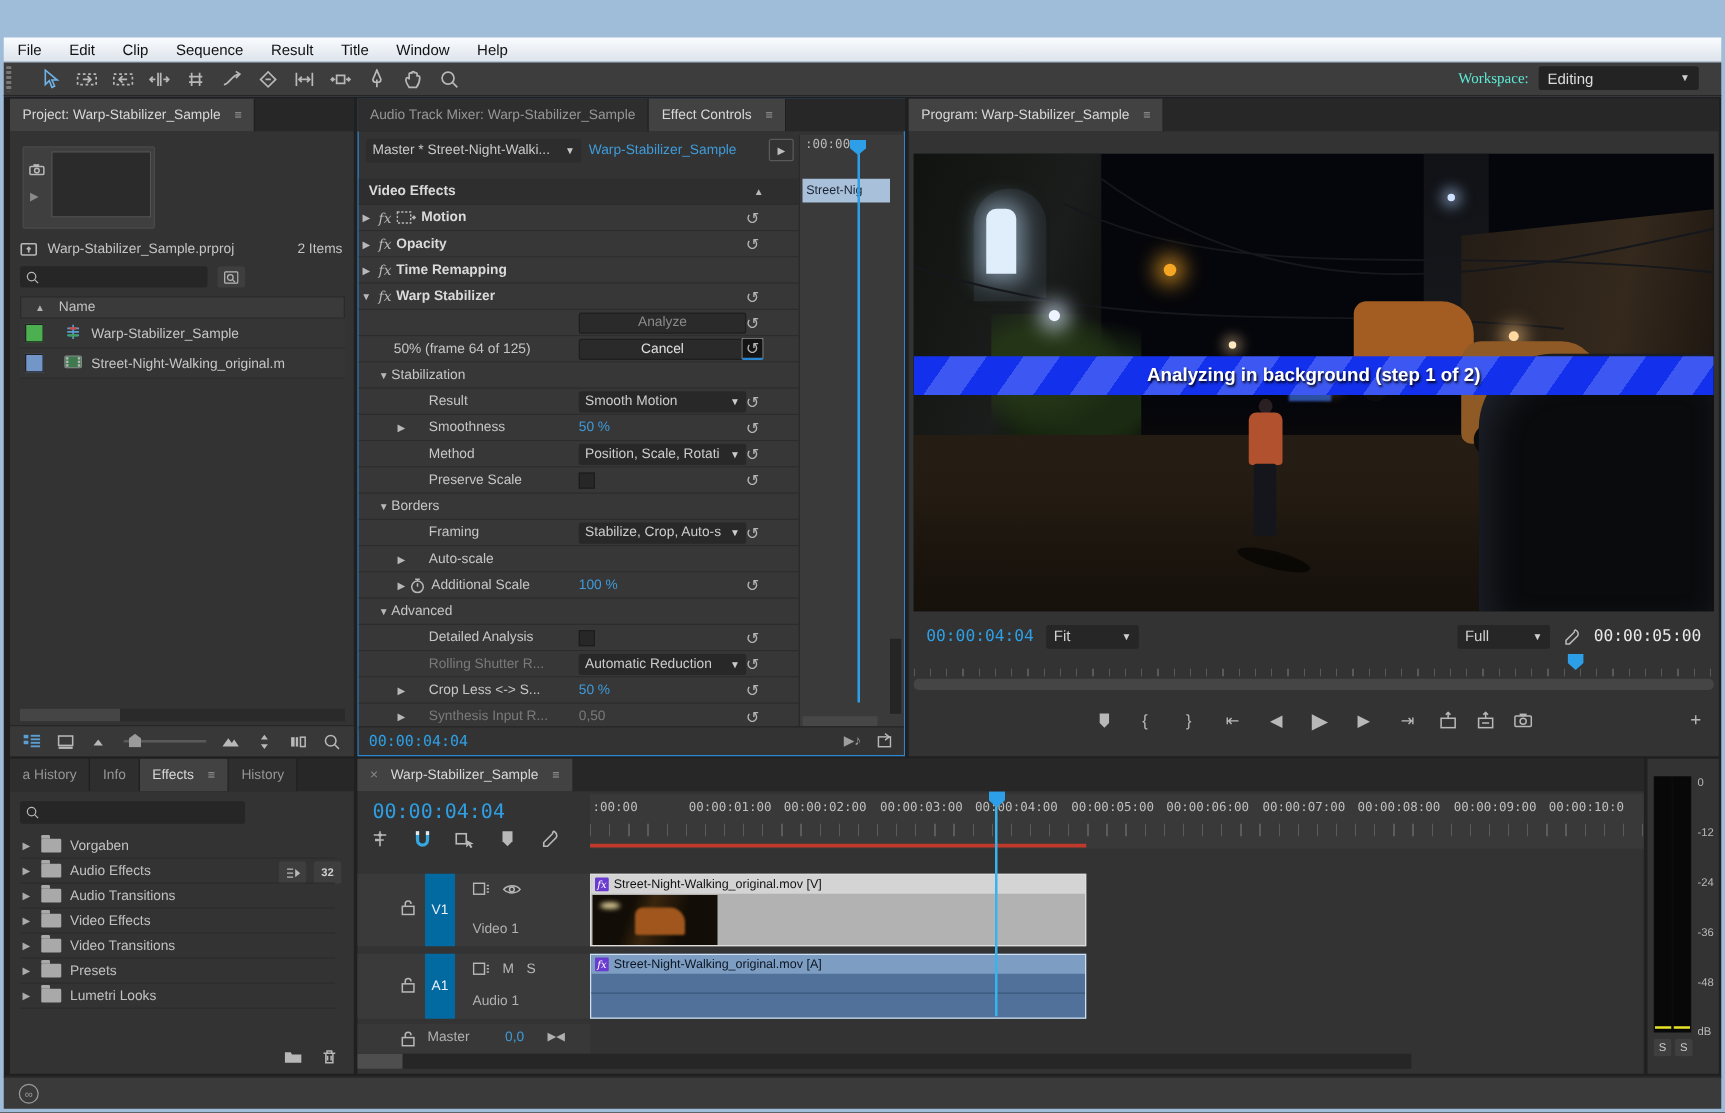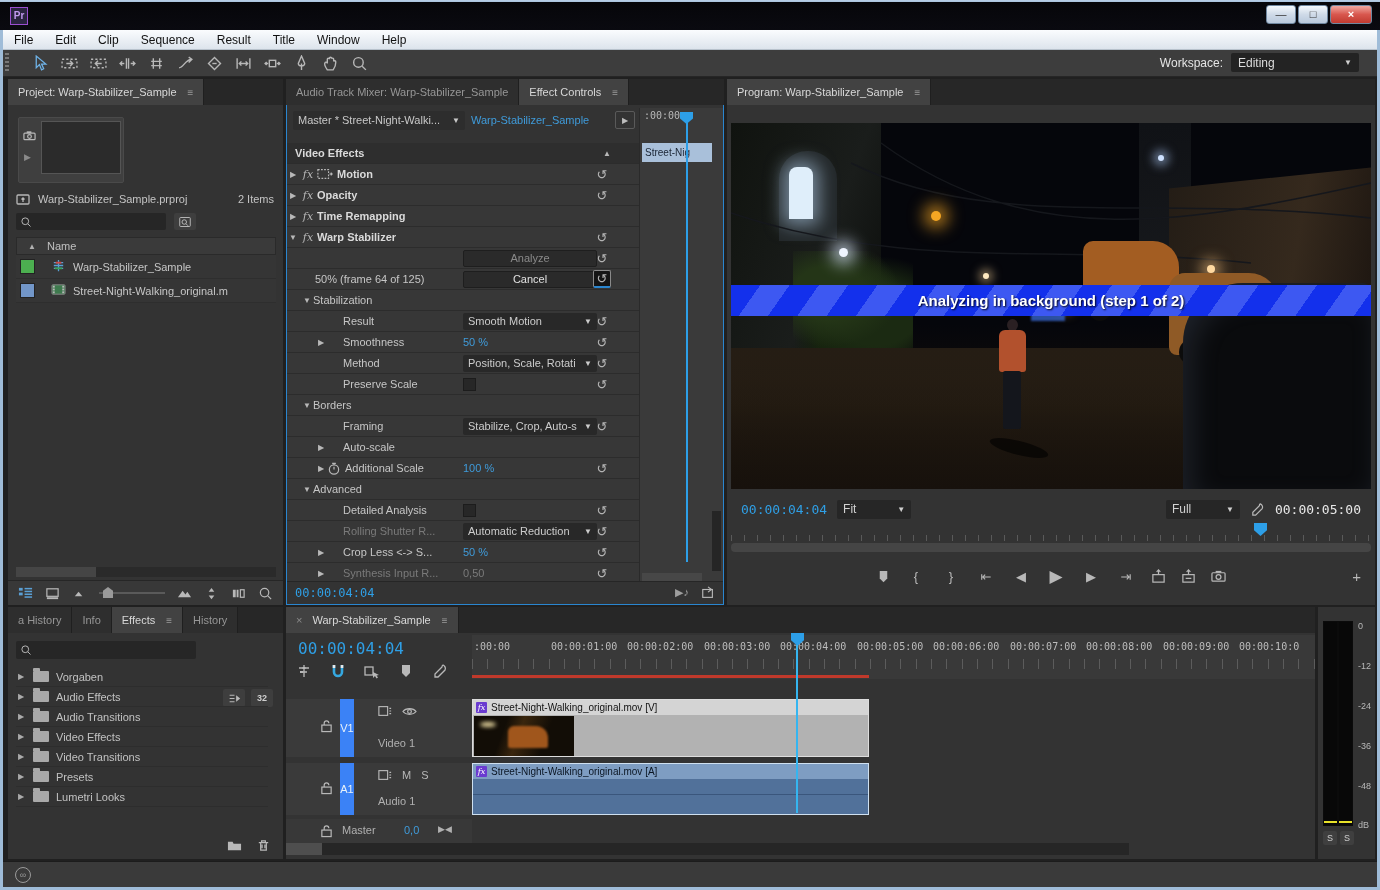--- a/index.html
+++ b/index.html
@@ -20,21 +20,21 @@
     background:linear-gradient(#fafcfe,#dde4ec); border-bottom:1px solid #b8c2cc; display:flex; align-items:center; gap:0; }
   .menu-item { color:#111; padding:0 11px; font-size:12px; height:20px; line-height:20px; }
 
   .toolbar { position:absolute; left:3px; top:50px; width:1374px; height:27px; background:#3d3d3d; border-bottom:1px solid #262626; }
   .tool-handle { position:absolute; left:2px; top:3px; width:4px; height:20px;
     background:repeating-linear-gradient(#777 0 2px, #3d3d3d 2px 4px); }
   .tools { position:absolute; left:26px; top:2px; display:flex; gap:6px; }
   .tool { width:23px; height:22px; display:flex; align-items:center; justify-content:center; }
   .tool svg { width:17px; height:17px; }
   .ws { position:absolute; right:18px; top:3px; display:flex; align-items:center; gap:8px; }
-  .ws-label { color:#e5e5e5; font-size:12px; }
+  .ws-label { color:#5eead4; font-size:12px;font-family:Liberation Serif, serif; }
   .ws-drop { width:128px; height:19px; background:#232323; border-radius:2px; color:#dcdcdc;
     display:flex; align-items:center; padding:0 7px; font-size:12px; }
   .ws-drop .caret { margin-left:auto; font-size:8px; color:#cfcfcf; }
 
   .workarea { position:absolute; left:3px; top:77px; width:1374px; height:784px; background:#202020; }
   .statusbar { position:absolute; left:3px; top:861px; width:1374px; height:26px; background:#3a3a3a; border-top:1px solid #1c1c1c; }
 
   
   .panel { position:absolute; background:#333; }
   .tabbar { height:26px; background:#272727; display:flex; }
@@ -198,21 +198,21 @@
   .tl-ruler { position:absolute; left:186px; top:28px; width:843px; height:44px; background:#393939; overflow:hidden; }
   .tl-ruler .rlabel { position:absolute; top:6px; color:#bdbdbd; font-size:10px; font-family:"DejaVu Sans Mono", monospace; white-space:nowrap; }
   .tl-ticks { position:absolute; left:0; top:24px; width:100%; height:10px;
     background:repeating-linear-gradient(90deg,#5c5c5c 0 1px, transparent 1px 15.3px); }
   .tl-redbar { position:absolute; left:0; top:40px; width:397px; height:3px; background:#c0392b; }
   .tl-playhead { position:absolute; left:505px; top:26px; width:13px; height:13px; background:#2d9fe8;
     clip-path:polygon(0 0,100% 0,100% 55%,50% 100%,0 55%); }
   .tl-playline { position:absolute; left:510px; top:38px; width:2px; height:168px; background:#35b5f0; z-index:5; }
   .trackhead { position:absolute; left:0; width:186px; background:#3a3a3a; }
   .trk-lock { position:absolute; left:34px; }
-  .trk-target { position:absolute; left:54px; top:0; width:14px; height:100%; background:#3b82f6; color:#e8f2fa;
+  .trk-target { position:absolute; left:54px; top:0; width:24px; height:100%; background:#0369a1; color:#e8f2fa;
     display:flex; align-items:center; justify-content:center; font-size:11px; }
   .trk-icons { position:absolute; left:92px; top:6px; display:flex; gap:10px; align-items:center; color:#b8b8b8; }
   .trk-name { position:absolute; left:92px; bottom:8px; color:#b0b0b0; }
   .clip { position:absolute; left:186px; width:397px; border:1px solid #ddd; }
   .clip-title { height:15px; display:flex; align-items:center; gap:4px; font-size:10px; padding-left:3px;
     white-space:nowrap; overflow:hidden; }
   .fx-badge { width:11px; height:11px; background:#6a3bd0; color:#fff; font-style:italic; font-size:8px;
     display:flex; align-items:center; justify-content:center; border-radius:1px; font-family:"DejaVu Serif", serif; flex:0 0 11px; }
   .vthumb { position:absolute; left:1px; top:16px; width:100px; height:40px; overflow:hidden;
     background:linear-gradient(110deg,#120d06 30%, #3a260e 45%, #120d06 70%);
@@ -237,28 +237,20 @@
   .cc-icon { position:absolute; left:12px; top:5px; width:16px; height:16px; border:1.5px solid #9a9a9a;
     border-radius:50%; color:#9a9a9a; font-size:9px; text-align:center; line-height:14px; }
   svg .s { stroke:#b8b8b8; stroke-width:1.3; fill:none; }
   svg .f { fill:#b8b8b8; }
 </style>
 </head>
 <body>
 
 <div id="stage">
 
-  <div class="titlebar">
-    <div class="pr-badge">Pr</div>
-    <div class="winbtns">
-      <div class="winbtn">—</div>
-      <div class="winbtn">□</div>
-      <div class="winbtn close">×</div>
-    </div>
-  </div>
 
   <div class="menubar">
     <span class="menu-item">File</span>
     <span class="menu-item">Edit</span>
     <span class="menu-item">Clip</span>
     <span class="menu-item">Sequence</span>
     <span class="menu-item">Result</span>
     <span class="menu-item">Title</span>
     <span class="menu-item">Window</span>
     <span class="menu-item">Help</span>

